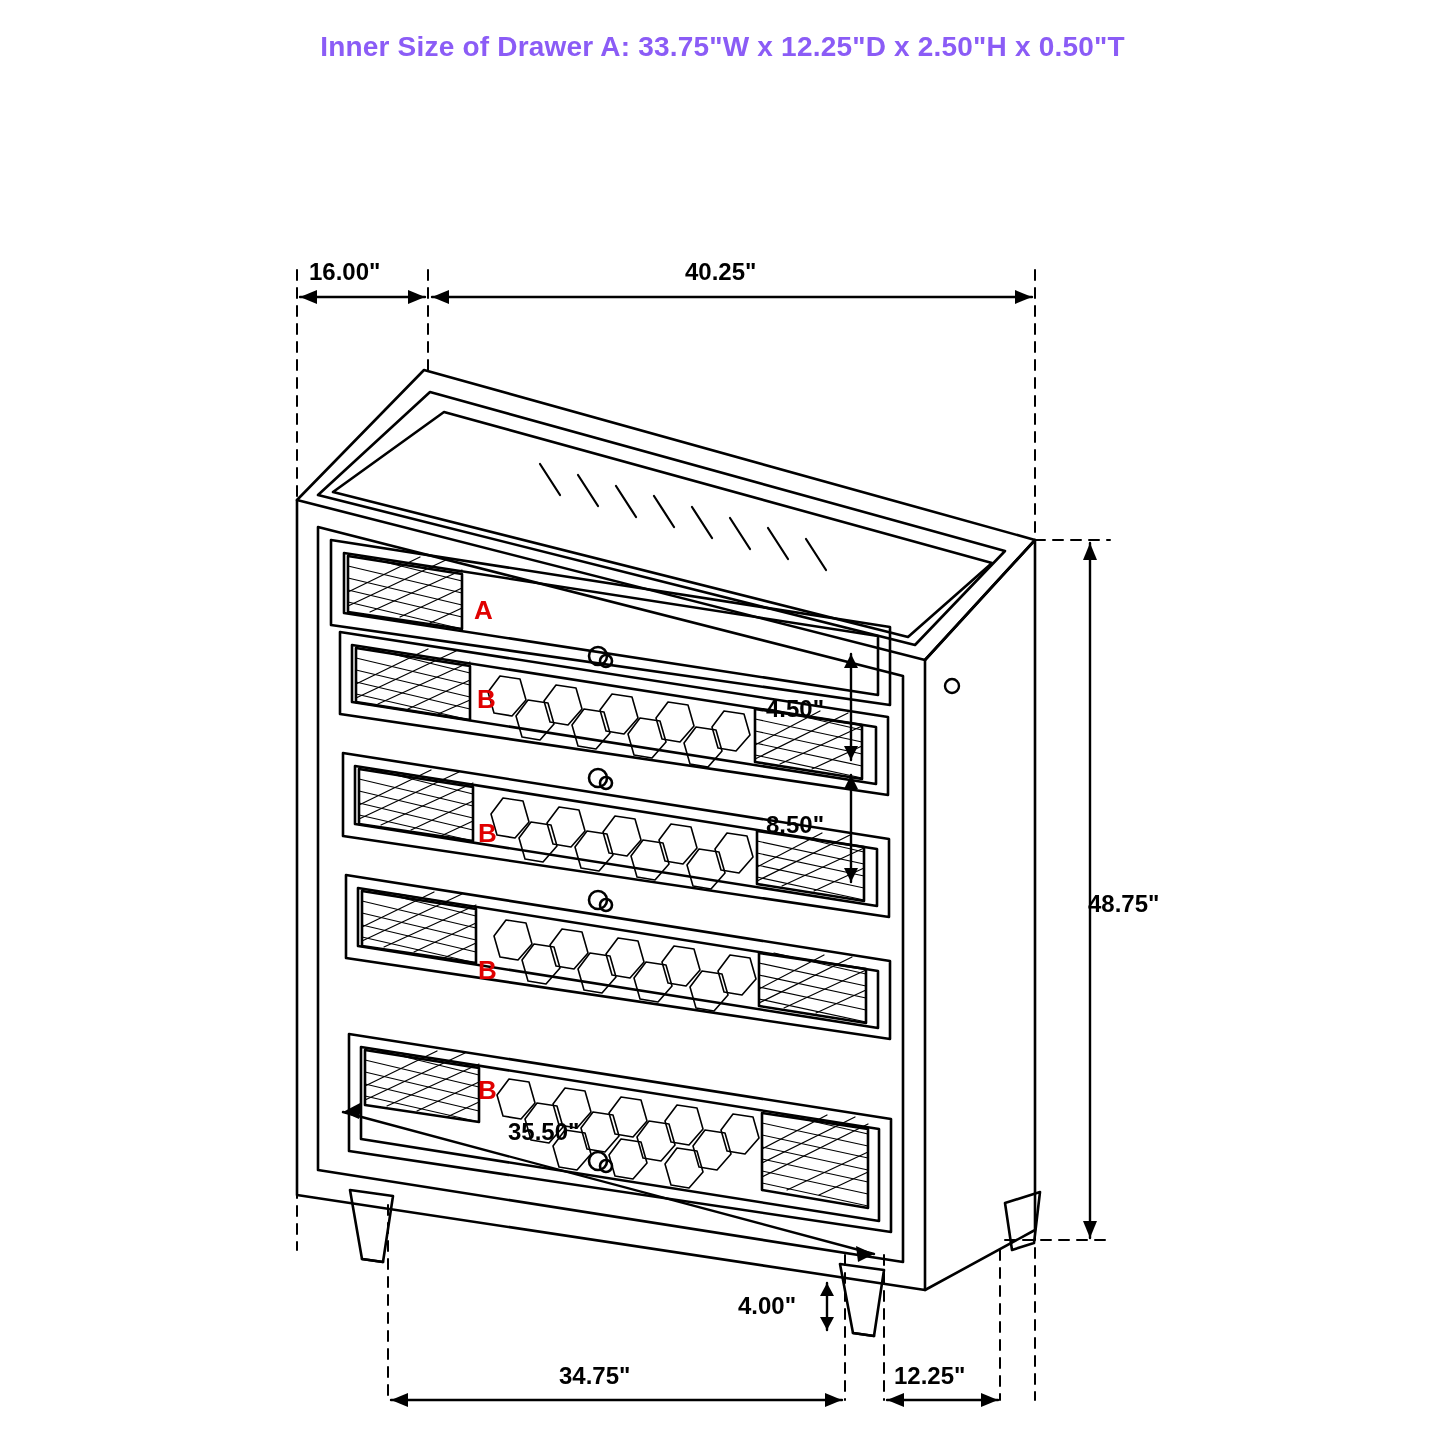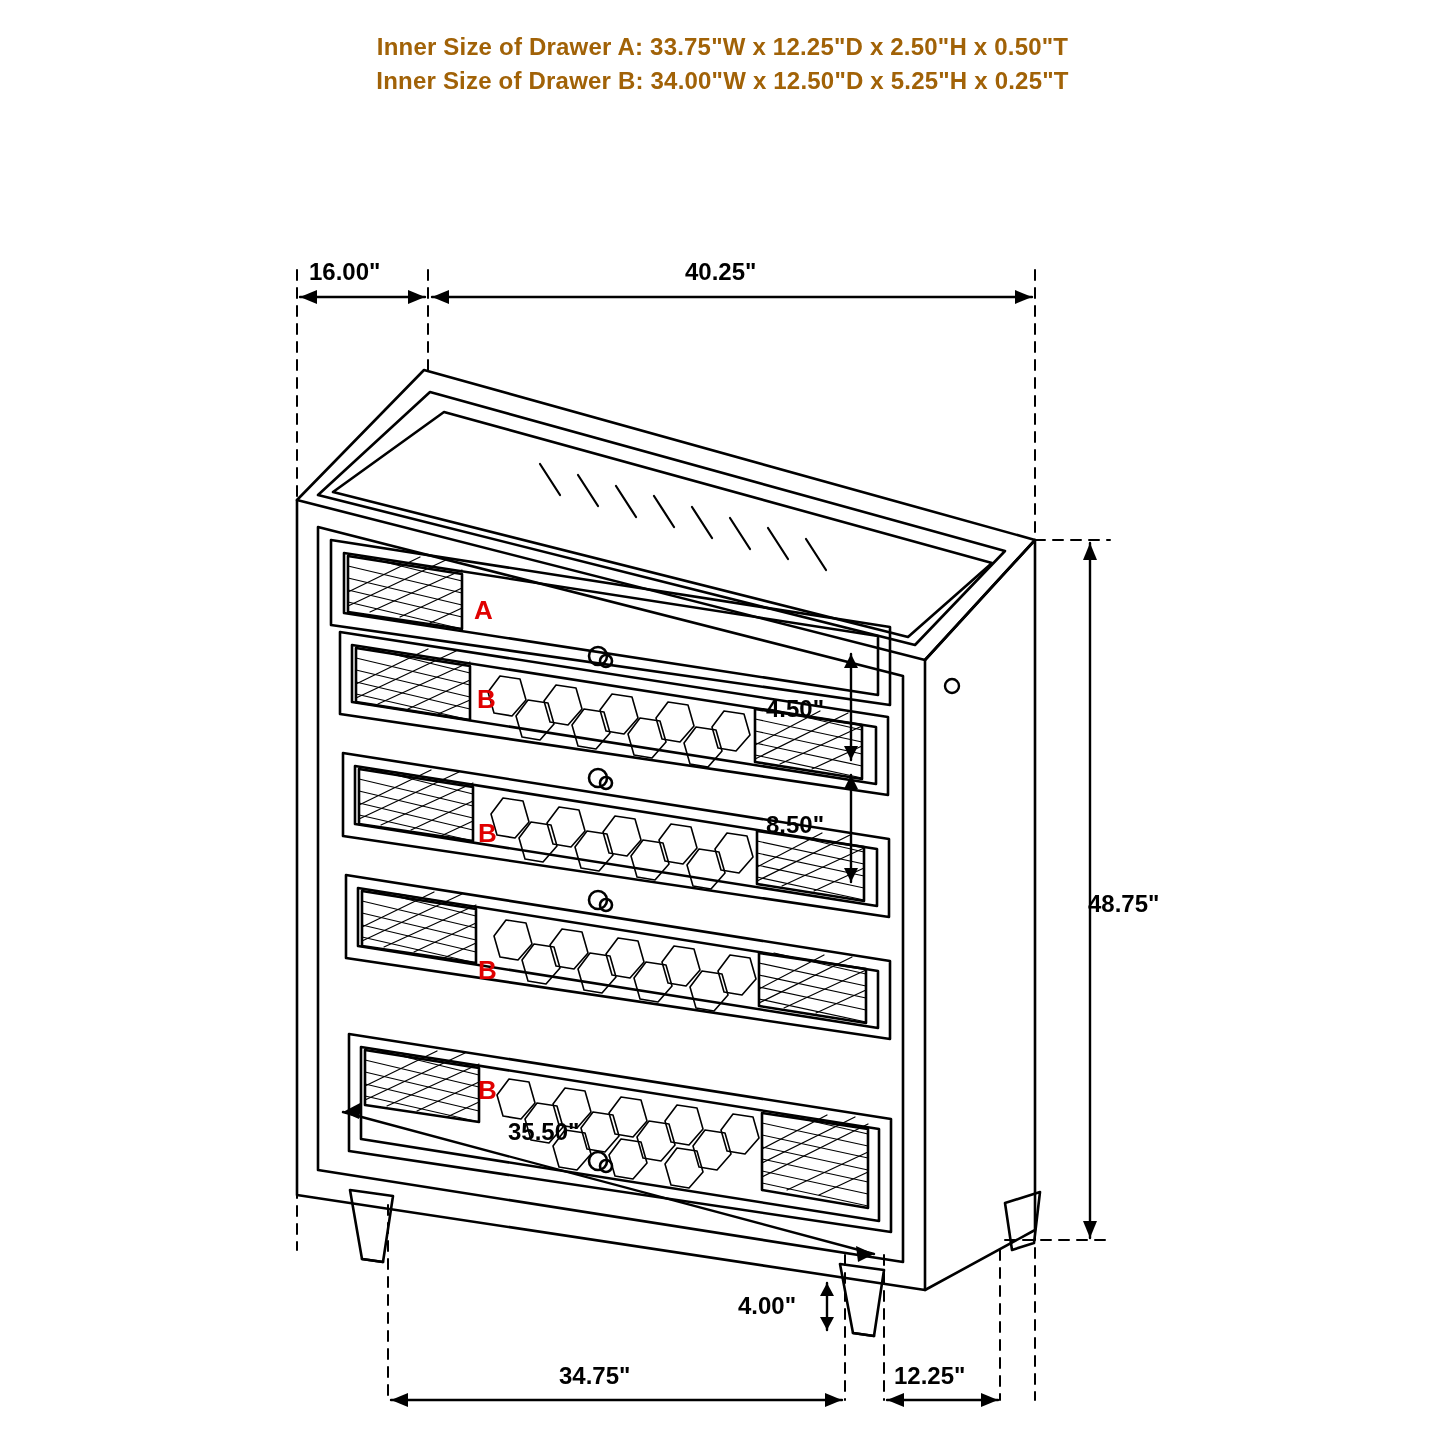--- a/index.html
+++ b/index.html
@@ -16,23 +16,23 @@
     overflow: hidden;
   }
   .hdr {
     position: absolute;
     left: 0;
     top: 0;
     width: 1445px;
     text-align: center;
   }
   .hdr-line {
-    font-size: 24px;
+    font-size: 28px;
     font-weight: bold;
-    color: #a16207;
+    color: #8b5cf6;
     line-height: 34px;
     letter-spacing: 0.2px;
   }
   #drawing {
     position: absolute;
     left: 0;
     top: 0;
     width: 1445px;
     height: 1445px;
   }
@@ -51,21 +51,20 @@
     white-space: nowrap;
   }
 </style>
 </head>
 <body>
 
 <div id="page">
 
   <div class="hdr" style="top:30px;">
     <div class="hdr-line">Inner Size of Drawer A: 33.75"W x 12.25"D x 2.50"H x 0.50"T</div>
-    <div class="hdr-line">Inner Size of Drawer B: 34.00"W x 12.50"D x 5.25"H x 0.25"T</div>
   </div>
 
   <svg id="drawing" viewBox="0 0 1445 1445">
     <g fill="none" stroke="#000000" stroke-width="2.6" stroke-linejoin="round" stroke-linecap="round">
 
       <g stroke-width="2" stroke-dasharray="10,8">
         <line x1="297" y1="270" x2="297" y2="1250"></line>
         <line x1="428" y1="270" x2="428" y2="370"></line>
         <line x1="1035" y1="270" x2="1035" y2="560"></line>
         <line x1="1035" y1="1230" x2="1035" y2="1400"></line>

